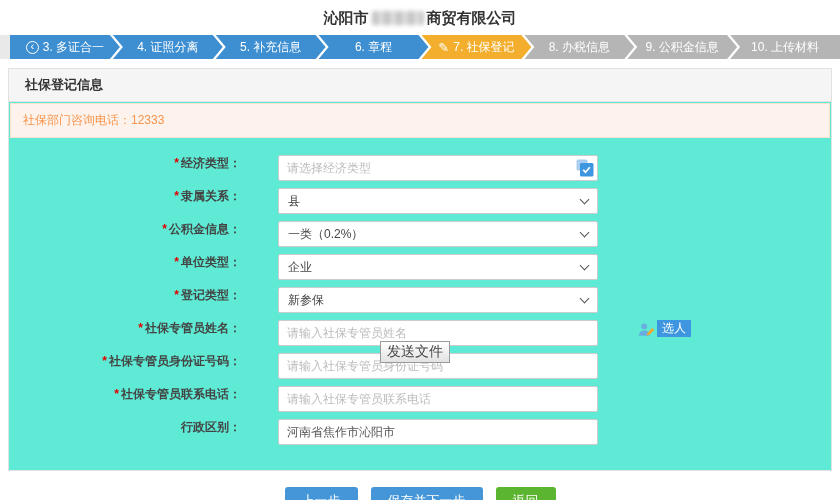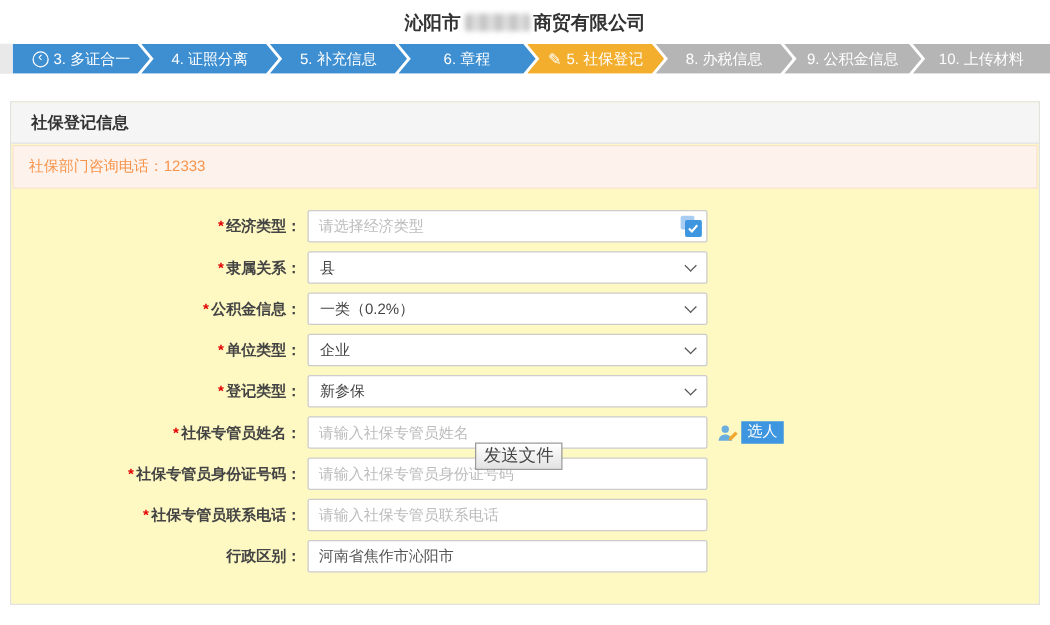--- a/index.html
+++ b/index.html
@@ -27,26 +27,26 @@
   .step.last{clip-path:polygon(0 0,100% 0,100% 100%,0 100%,10px 50%);}
   .step.done{background:#3e8fd2;}
   .step.active{background:#f2ae2c;}
   .step.todo{background:#b5b5b5;}
   .back-circle{
     width:13px;height:13px;border:1px solid #fff;border-radius:50%;
     display:flex;align-items:center;justify-content:center;font-size:11px;line-height:1;padding-bottom:1px;box-sizing:border-box;
   }
   .pencil{font-size:13px;line-height:1;}
   
-  .panel{margin:22px 8px 0;border:1px solid #e2e2e2;background:#fef9c3;}
+  .panel{margin:9px 8px 0;border:1px solid #e2e2e2;background:#5eead4;}
   .panel-head{background:#f5f5f5;border-bottom:1px solid #e2e2e2;padding:7px 16px;font-size:13px;font-weight:bold;color:#333;}
   .notice{background:#fdf3ec;border:1px solid #f8e2cd;margin:1px;padding:8px 12px;color:#f7944d;font-size:12px;}
   
   .form{padding:16px 0 18px;}
-  .row{display:flex;align-items:center;margin-bottom:7px;height:26px;position:relative;}
+  .row{display:flex;align-items:flex-start;margin-bottom:7px;height:26px;position:relative;gap:32px;}
   .lbl{width:232px;text-align:right;font-size:12px;font-weight:bold;color:#444;flex:none;}
   .req{color:#e10000;margin-right:2px;font-weight:bold;}
   .ctl{margin-left:5px;position:relative;flex:none;}
   .txt{
     width:320px;height:26px;box-sizing:border-box;border:1px solid #ccc;border-radius:2px;
     padding:0 8px;font-size:12px;color:#555;background:#fff;font-family:inherit;outline:none;
   }
   .txt::placeholder{color:#bcbcbc;}
   .txt.with-icon{padding-right:14px;}
   .sel{
@@ -86,21 +86,21 @@
     <span>4. 证照分离</span>
   </div>
   <div class="step done">
     <span>5. 补充信息</span>
   </div>
   <div class="step done">
     <span>6. 章程</span>
   </div>
   <div class="step active">
     <span class="pencil">✎</span>
-    <span>5. 社保登记</span>
+    <span>7. 社保登记</span>
   </div>
   <div class="step todo">
     <span>8. 办税信息</span>
   </div>
   <div class="step todo">
     <span>9. 公积金信息</span>
   </div>
   <div class="step todo last">
     <span>10. 上传材料</span>
   </div>

